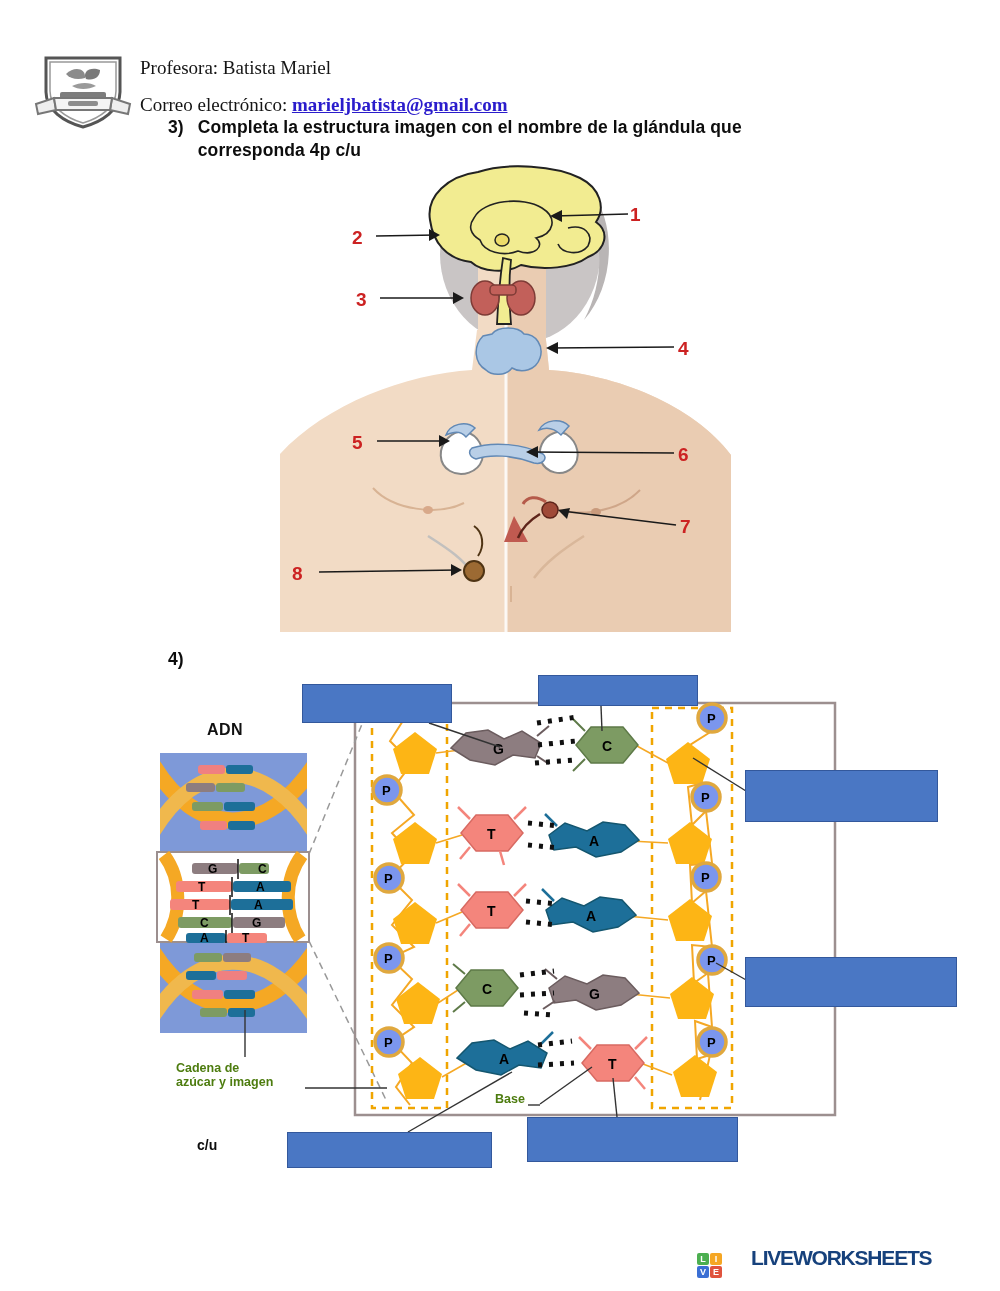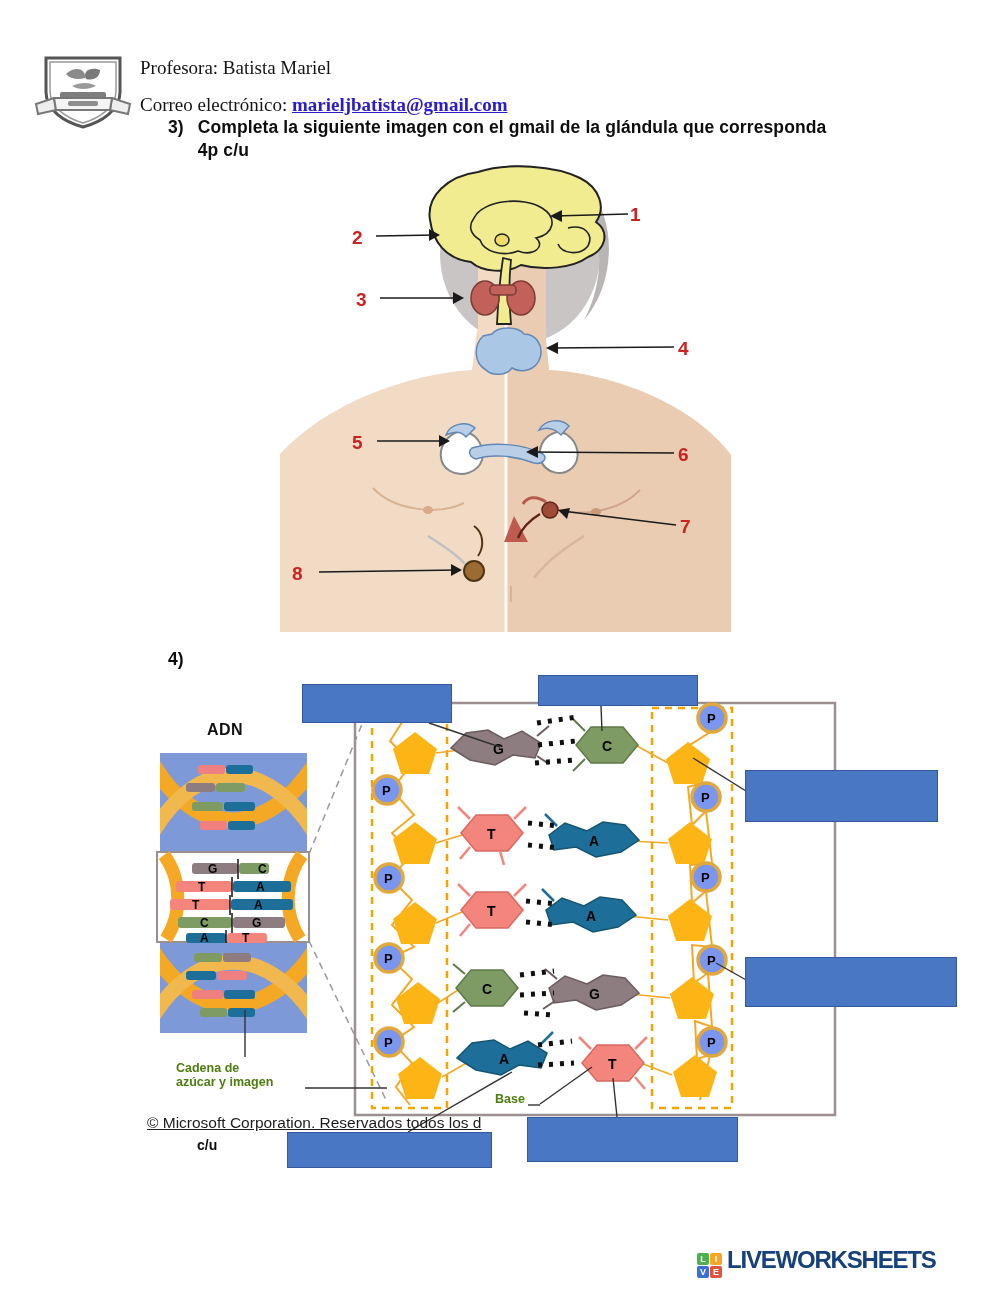--- a/index.html
+++ b/index.html
@@ -9,21 +9,21 @@
   .serif{font-family:"Liberation Serif",serif;font-size:19px;color:#151515;}
   .email-link{color:#2a1ccc;text-decoration:underline;cursor:pointer;font-weight:bold;}
   .qhead{display:flex;font-weight:bold;font-size:17.5px;color:#0d0d0d;letter-spacing:.1px;line-height:23px;}
   .qnum{margin-right:14px;}
   .answer-box{position:absolute;background:#4a77c4;border:1px solid #33589c;box-sizing:border-box;z-index:6;
               font-size:14px;color:#fff;}
   .small-label{font-size:12.5px;font-weight:bold;color:#4d7c0f;line-height:14px;z-index:4;}
   .adn-label{font-size:16px;font-weight:bold;color:#111;letter-spacing:.5px;}
   .copyright{font-size:15.5px;color:#1c1c1c;text-decoration:underline;z-index:1;white-space:nowrap;}
   .cu{font-size:14px;font-weight:bold;color:#0d0d0d;}
-  .brand{font-size:24px;font-weight:bold;color:#16417c;letter-spacing:-1.2px;}
+  .brand{font-size:21px;font-weight:bold;color:#16417c;letter-spacing:-1.2px;margin-left:24px;}
   .logo-grid{display:grid;grid-template-columns:12px 12px;grid-template-rows:12px 12px;gap:1px;}
   .logo-sq{width:12px;height:12px;display:flex;align-items:center;justify-content:center;
            color:#fff;font-size:9px;font-weight:bold;border-radius:2px;}
   svg text.basetxt{font-family:"Liberation Sans",sans-serif;font-weight:bold;font-size:14px;fill:#000;}
   svg text.ptxt{font-family:"Liberation Sans",sans-serif;font-weight:bold;font-size:13px;fill:#000;}
   svg text.helixtxt{font-family:"Liberation Sans",sans-serif;font-weight:bold;font-size:12px;fill:#000;}
   svg text.numtxt{font-family:"Liberation Sans",sans-serif;font-weight:bold;font-size:19px;fill:#cc2222;}
 </style>
 </head>
 <body>
@@ -43,21 +43,21 @@
     <rect x="40" y="49" width="30" height="5" rx="2" fill="#8d8d8d"></rect>
   </svg>
 
   <div class="abs serif" style="left:140px;top:57px;">Profesora: Batista Mariel</div>
   <div class="abs serif" style="left:140px;top:94px;">
     <span>Correo electrónico: </span><span class="email-link">marieljbatista@gmail.com</span>
   </div>
 
   <div class="abs qhead" style="left:168px;top:116px;width:660px;">
     <span class="qnum">3)</span>
-    <span>Completa la siguiente imagen con el gmail de la glándula que corresponda 4p c/u</span>
+    <span>Completa la estructura imagen con el nombre de la glándula que corresponda 4p c/u</span>
   </div>
 
   <svg class="abs" style="left:278px;top:158px;" width="455" height="475" viewBox="0 0 455 475">
     <defs>
       <clipPath id="rightHalf">
           <rect x="228" y="0" width="227" height="475"></rect>
         </clipPath>
     </defs>
 
     <ellipse cx="242" cy="96" rx="80" ry="89" fill="#c9c5c5"></ellipse>
@@ -403,21 +403,20 @@
       <line x1="105" y1="345" x2="105" y2="392"></line>
     </g>
   </svg>
 
   <div class="abs adn-label" style="left:207px;top:721px;z-index:4;">ADN</div>
   <div class="abs small-label" style="left:176px;top:1061px;">
     <div>Cadena de</div>
     <div>azúcar y imagen</div>
   </div>
   <div class="abs small-label" style="left:495px;top:1092px;">Base</div>
-  <div class="abs copyright" style="left:147px;top:1114px;">© Microsoft Corporation. Reservados todos los d</div>
   <div class="abs cu" style="left:197px;top:1137px;">c/u</div>
 
   <div class="answer-box" style="left:302px;top:684px;width:150px;height:39px;"></div>
   <div class="answer-box" style="left:538px;top:675px;width:160px;height:31px;"></div>
   <div class="answer-box" style="left:745px;top:770px;width:193px;height:52px;"></div>
   <div class="answer-box" style="left:745px;top:957px;width:212px;height:50px;"></div>
   <div class="answer-box" style="left:287px;top:1132px;width:205px;height:36px;"></div>
   <div class="answer-box" style="left:527px;top:1117px;width:211px;height:45px;"></div>
 
   <div class="abs logo-grid" style="left:697px;top:1253px;">

